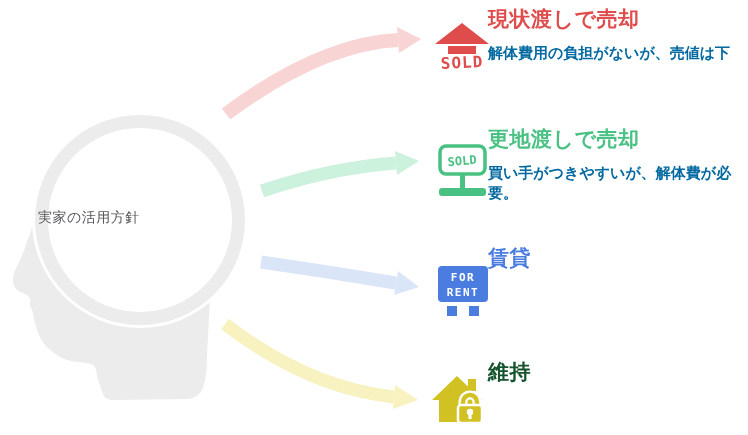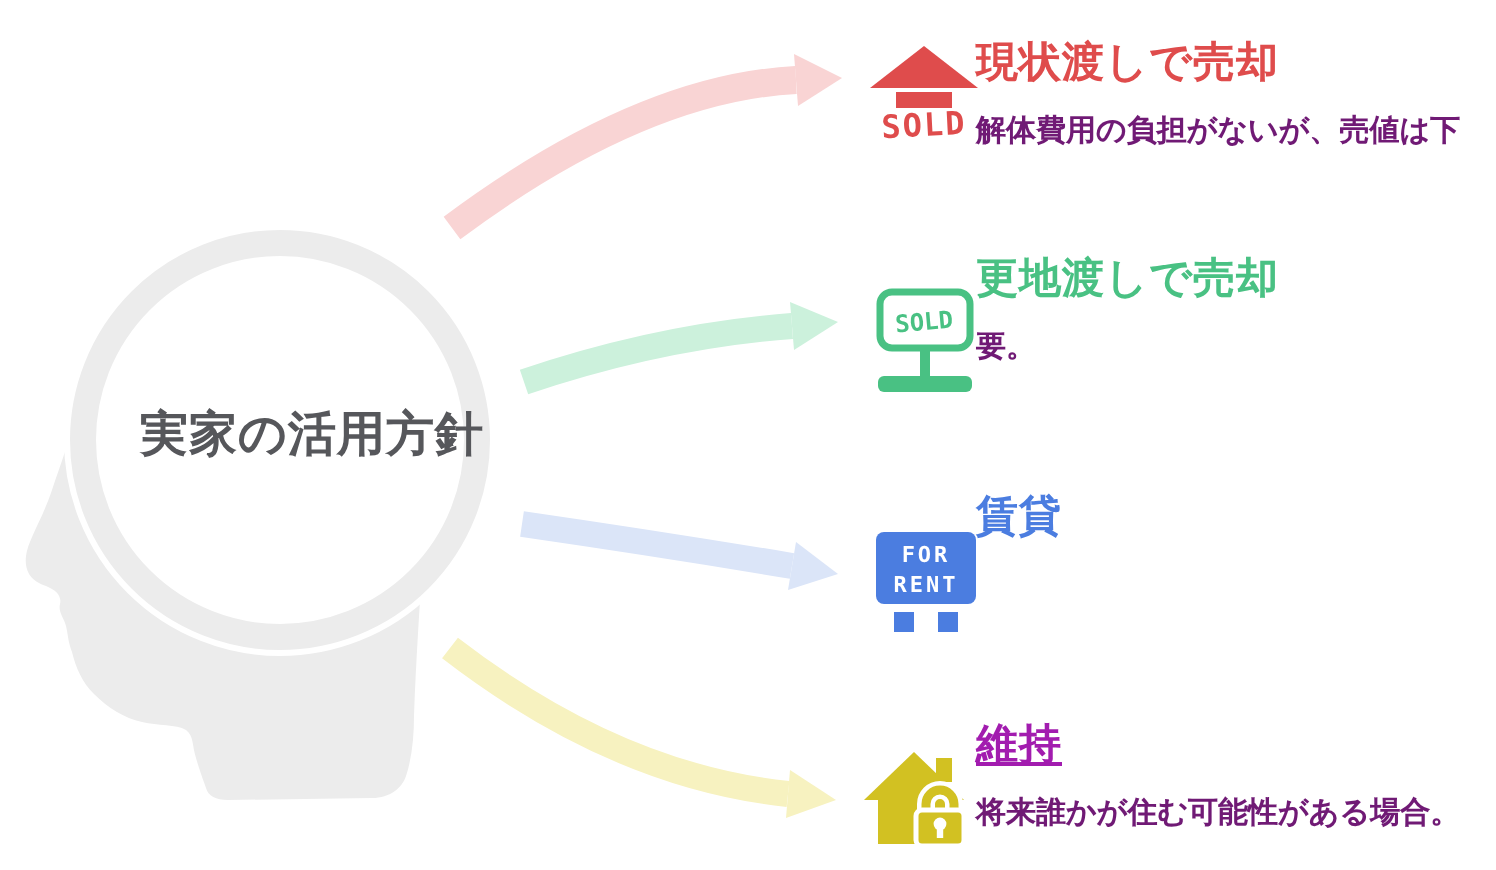--- a/index.html
+++ b/index.html
@@ -8,45 +8,45 @@
     width:748px;height:435px;
     background:#fff;
     overflow:hidden;
     font-family:"DejaVu Sans","Liberation Sans",sans-serif;
   }
   .stage svg{display:block;}
   .bg-svg{position:absolute;left:0;top:0;}
   .head-label{
     position:absolute;
     left:38px;top:204px;width:204px;
-    text-align:right;
-    font-size:24px;font-weight:700;
+    text-align:left;
+    font-size:14px;font-weight:400;
     line-height:26px;
     color:#56575b;
     letter-spacing:0.5px;
   }
   .icon{position:absolute;}
   .icon-sell-as-is{left:434px;top:23px;}
   .icon-sell-vacant{left:437px;top:144px;}
   .icon-rent{left:438px;top:266px;}
   .icon-keep{left:430px;top:374px;}
   .content{position:absolute;left:488px;width:255px;}
-  .content-1{top:18px;}
+  .content-1{top:6px;}
   .content-2{top:126px;}
   .content-3{top:245px;}
   .content-4{top:359px;}
   .opt-title{
     font-size:21px;font-weight:700;line-height:26px;
     letter-spacing:0.5px;white-space:nowrap;
   }
   .opt-desc{
     margin-top:11px;
     font-size:15px;font-weight:600;
     line-height:20px;
-    color:#701a75;
+    color:#0369a1;
     white-space:nowrap;
   }
   .sign-text{
     font-family:"DejaVu Sans Mono","Liberation Mono",monospace;
     font-weight:700;
   }
 </style>
 </head>
 <body>
 
@@ -140,29 +140,26 @@
   <div class="content content-1">
     <div class="opt-title" style="color: rgb(223, 76, 76);">現状渡しで売却</div>
     <div class="opt-desc">
       <div>解体費用の負担がないが、売値は下</div>
     </div>
   </div>
 
   <div class="content content-2">
     <div class="opt-title" style="color: rgb(73, 193, 131);">更地渡しで売却</div>
     <div class="opt-desc">
+      <div>買い手がつきやすいが、解体費が必</div>
       <div>要。</div>
     </div>
   </div>
 
   <div class="content content-3">
     <div class="opt-title" style="color: rgb(75, 125, 224);">賃貸</div>
   </div>
 
   <div class="content content-4">
-    <div class="opt-title" style="color: #a21caf; text-decoration: underline;">維持</div>
-    <div class="opt-desc">
-      <div>将来誰かが住む可能性がある場合。</div>
-      <div></div>
-    </div>
+    <div class="opt-title" style="color: #14532d;">維持</div>
   </div>
 
 </div>
 
 </body></html>

